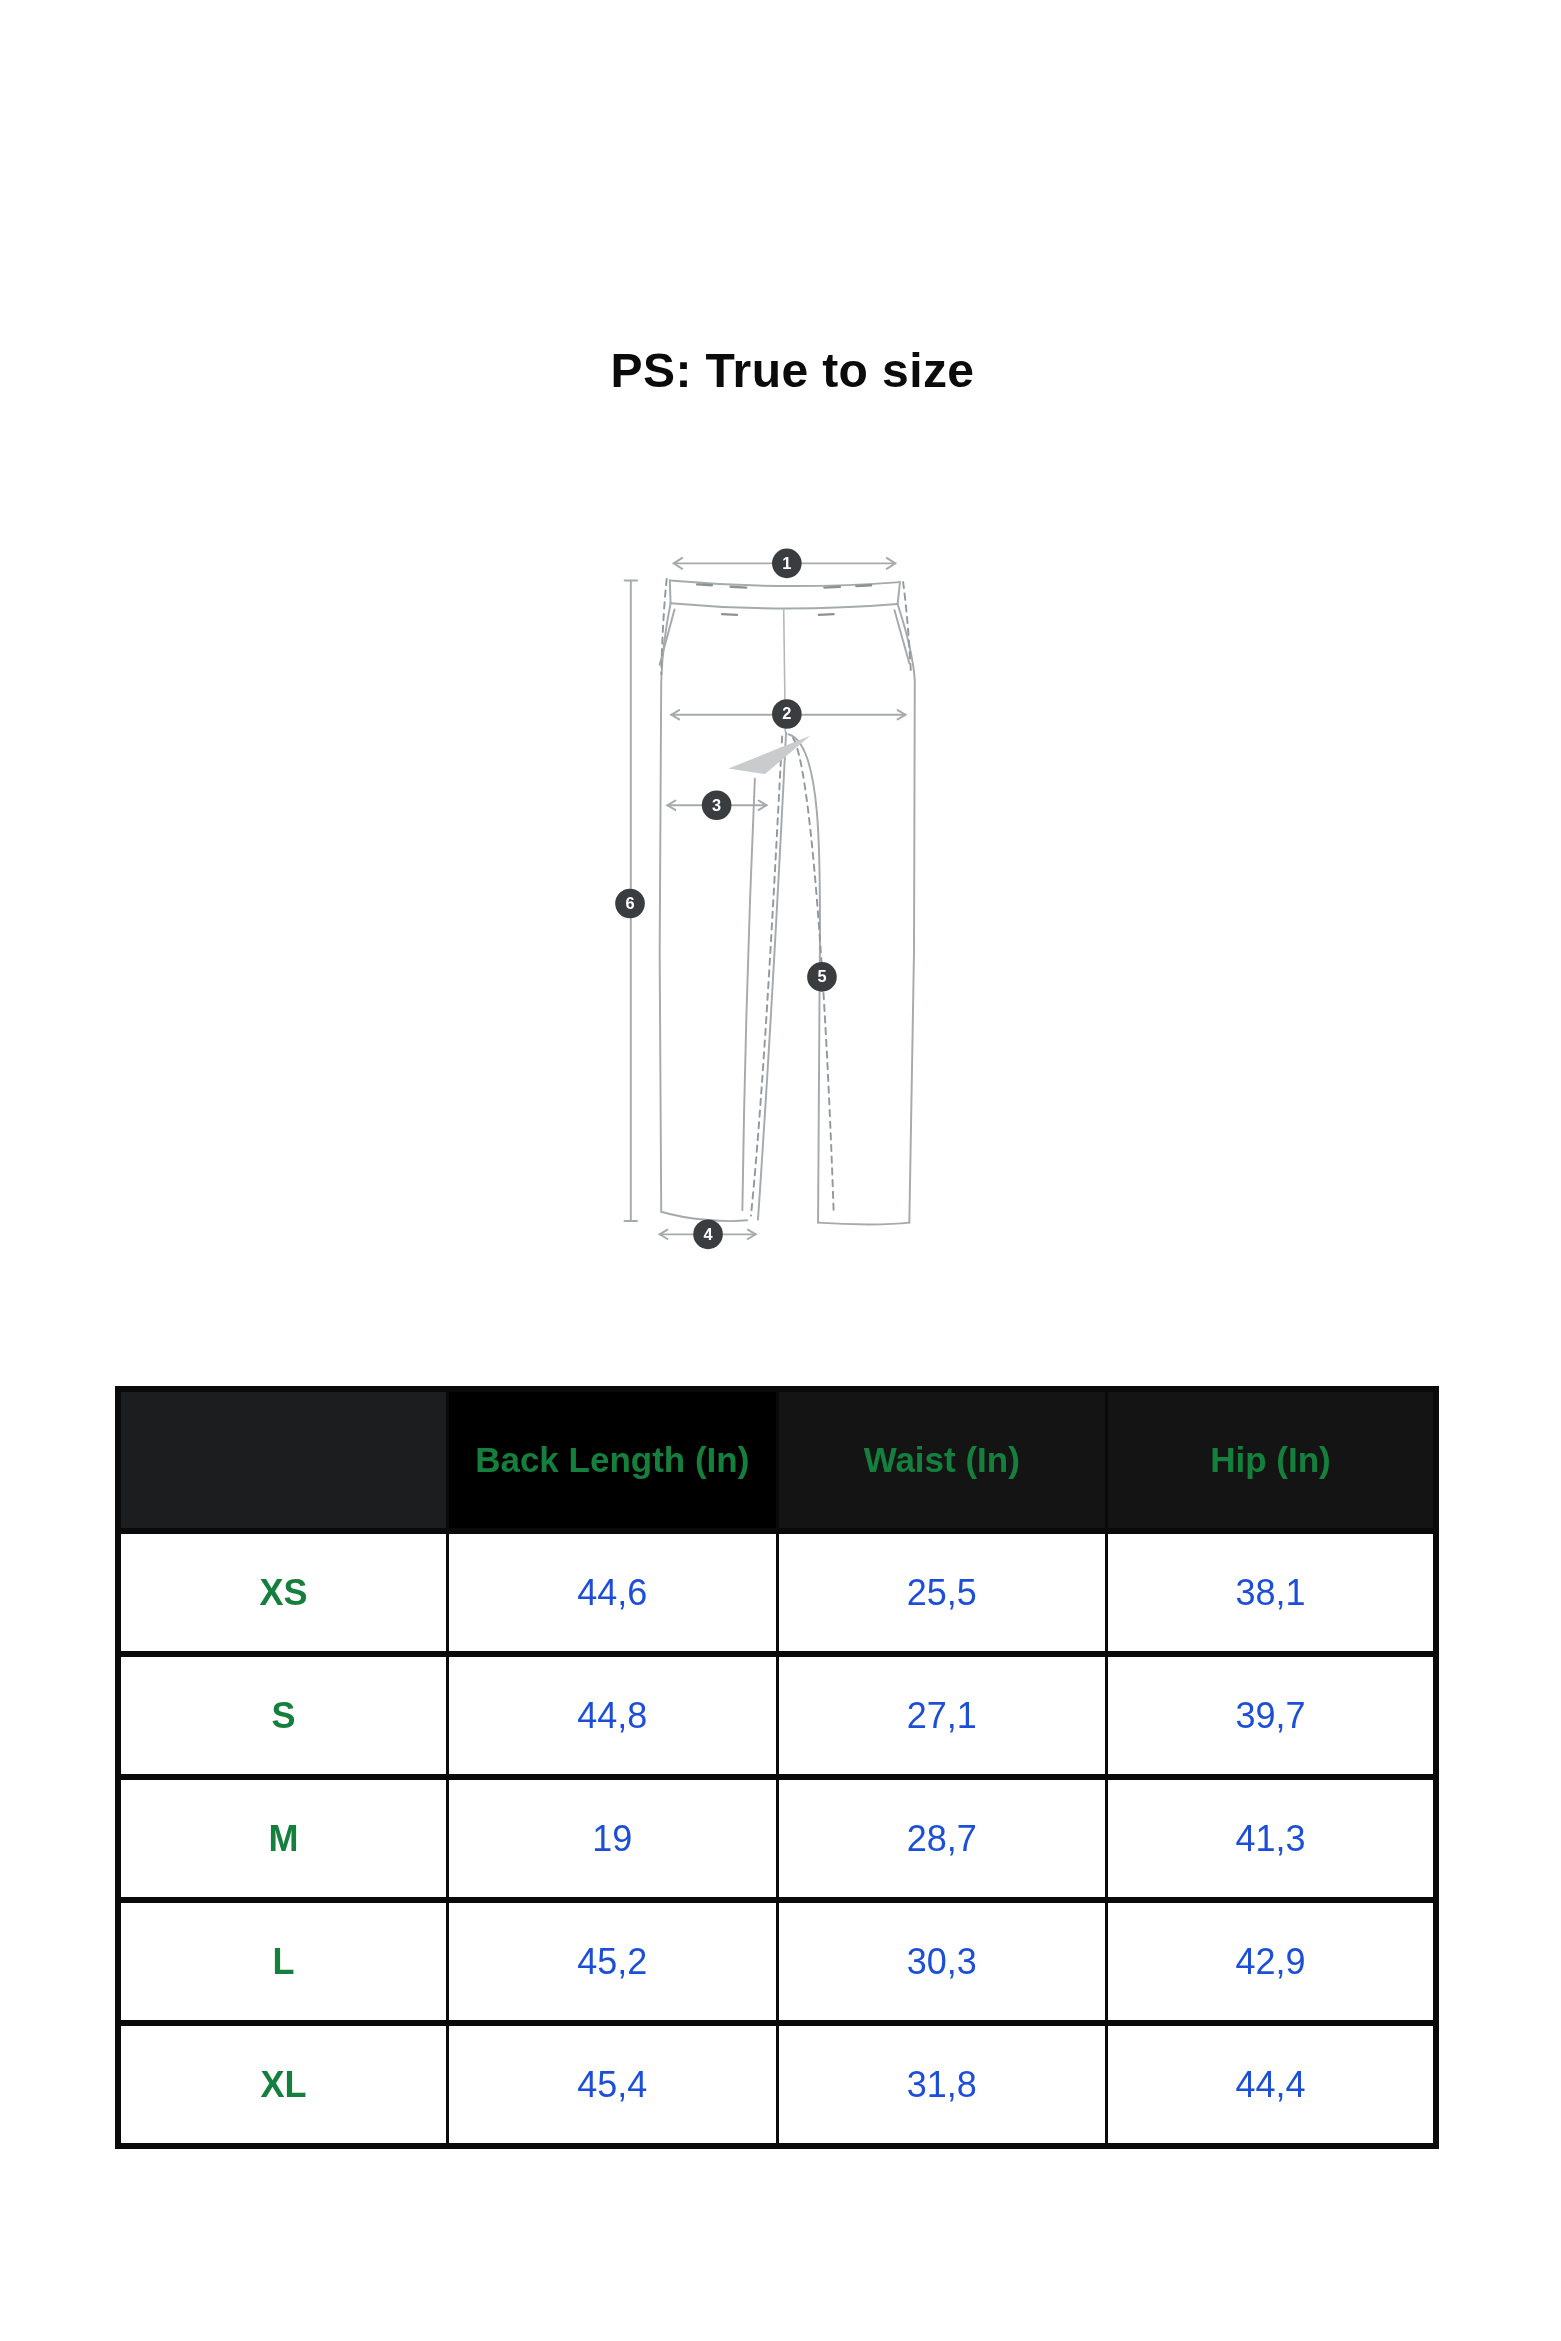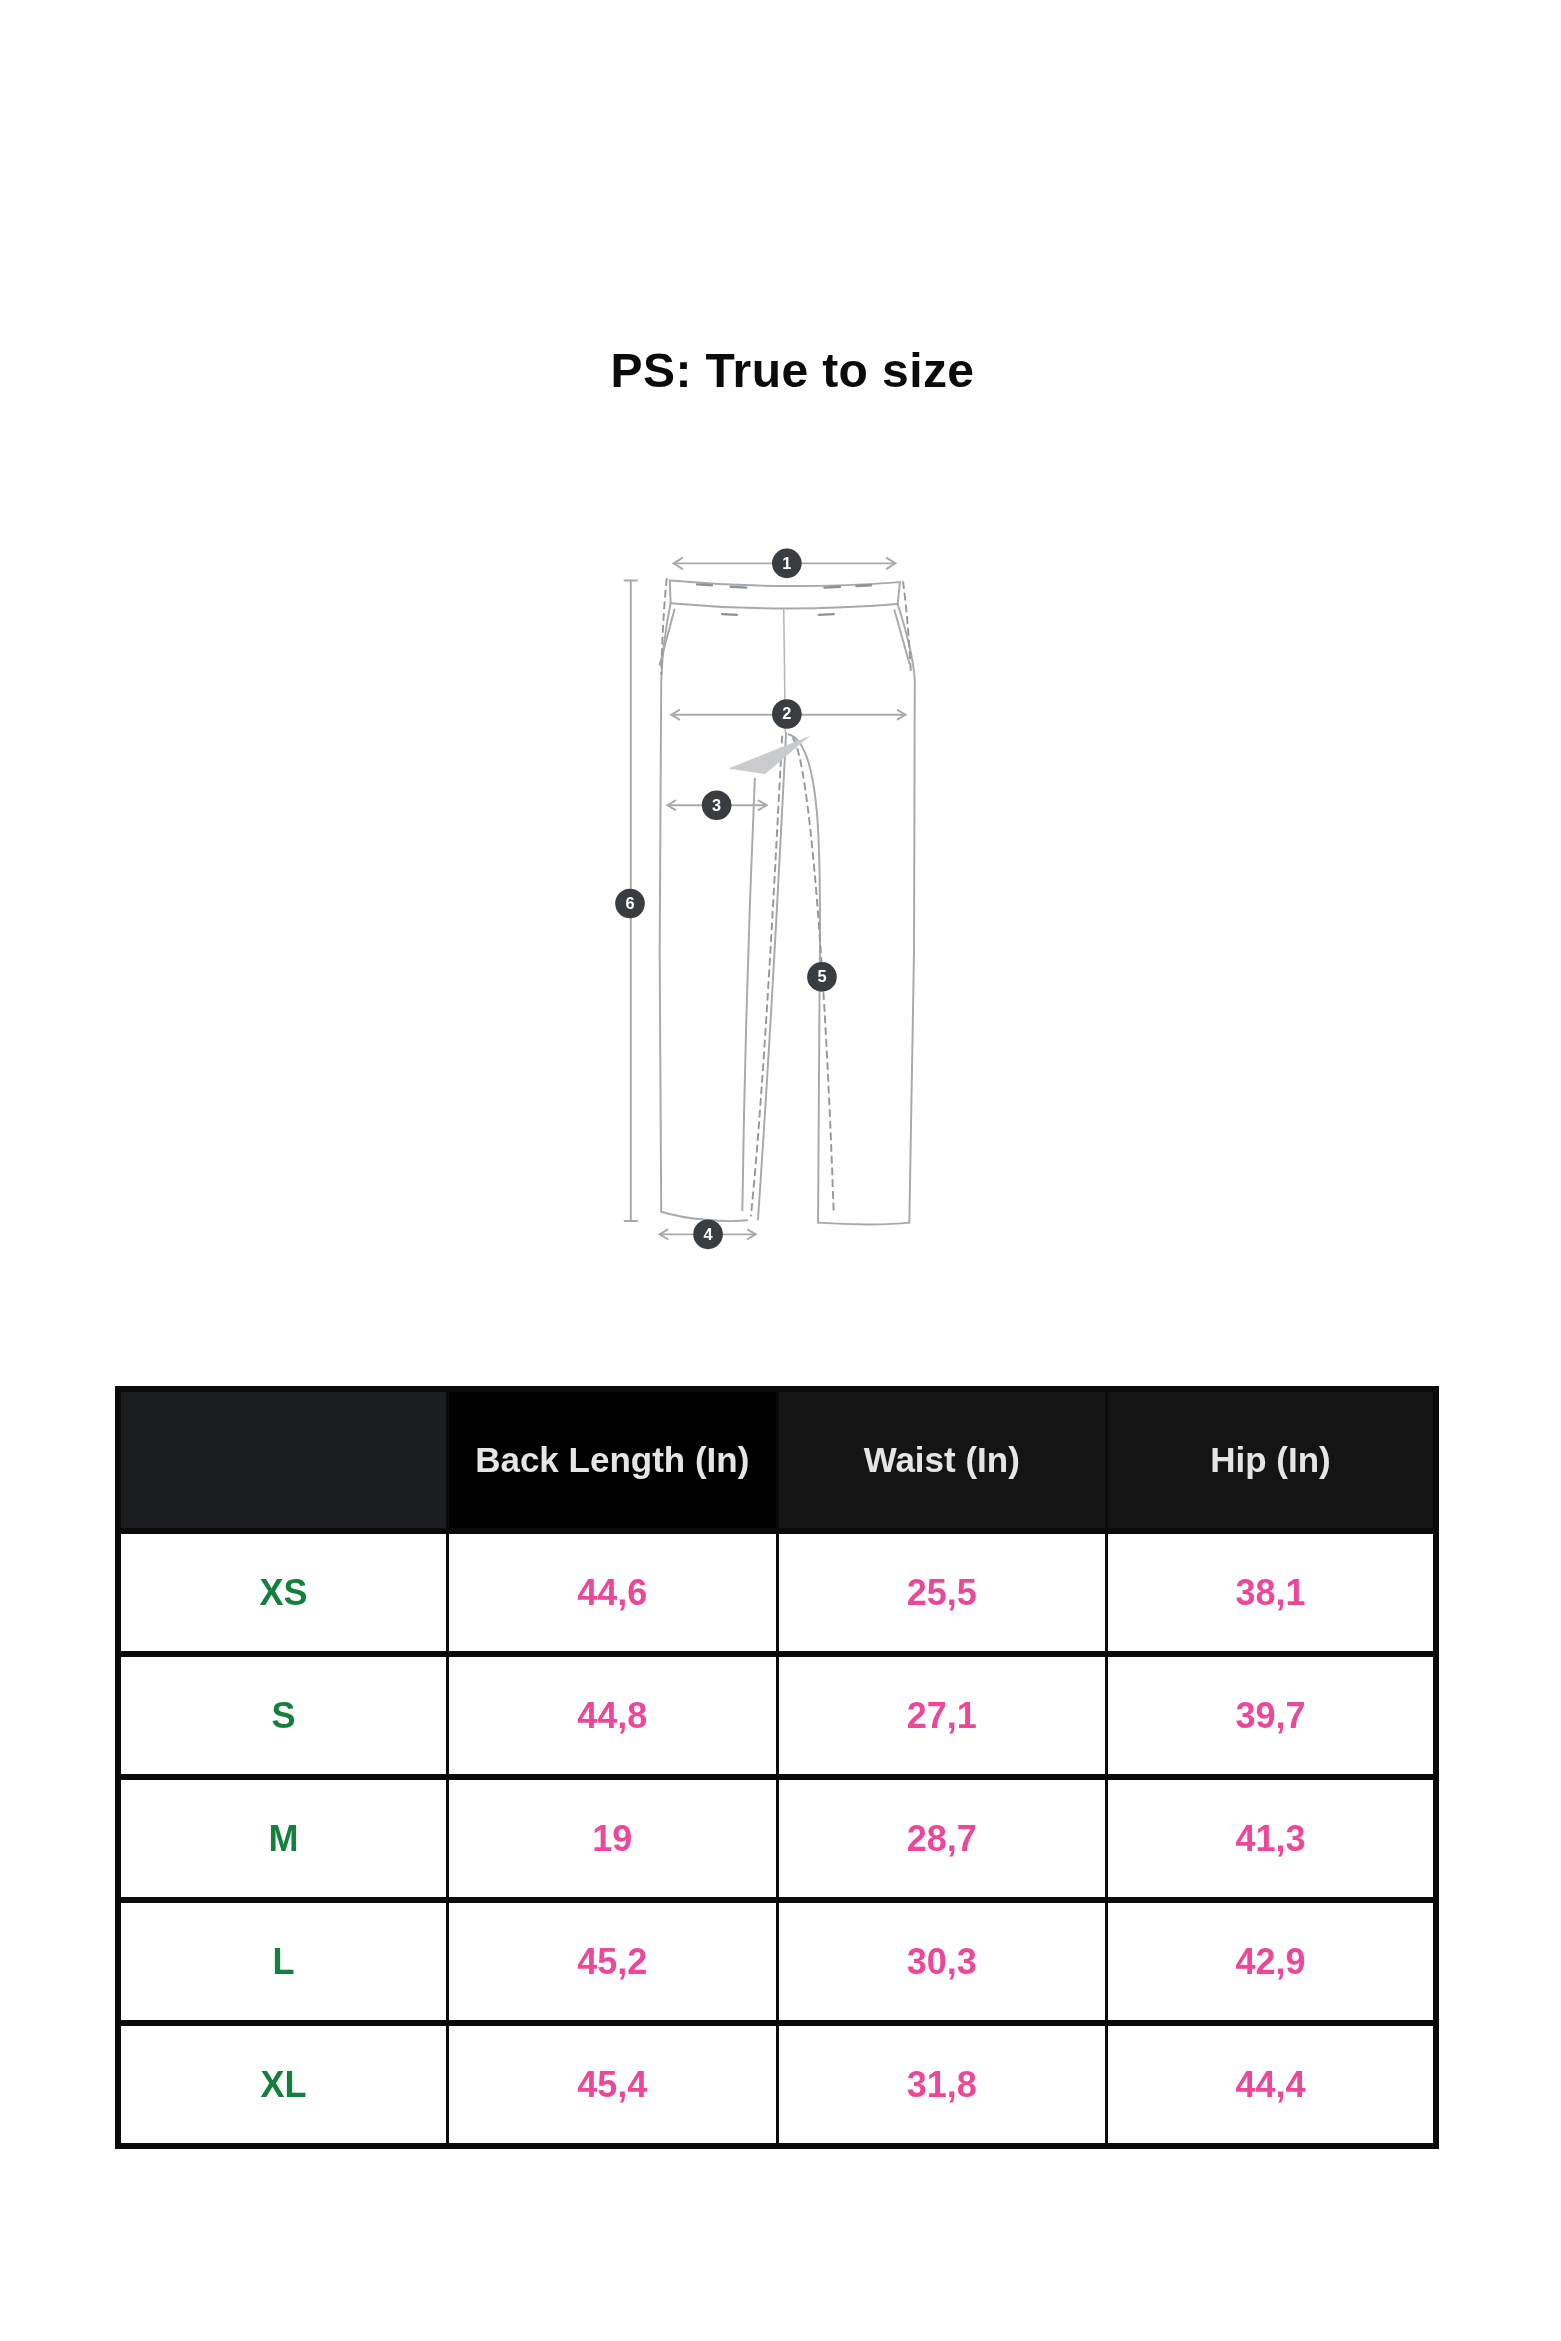--- a/index.html
+++ b/index.html
@@ -28,26 +28,26 @@
   }
   .size-chart th, .size-chart td {
     border:3.9px solid #0a0a0a;
     border-top-width:6.2px; border-bottom-width:6.2px;
     text-align:center; vertical-align:middle;
     padding:0; overflow:hidden;
   }
   .size-chart thead tr { height:142px; }
   .size-chart tbody tr { height:123px; }
   .size-chart th {
-    background:#141414; color:#e5e5e5;
+    background:#141414; color:#15803d;
     font-size:35px; font-weight:bold;
   }
   .size-chart th.col-empty { background:#1c1d1e; }
   .size-chart th.col-highlight { background:#000000; }
-  .size-chart td { font-size:36px; color:#ec4899; font-weight:bold; background:#ffffff; }
+  .size-chart td { font-size:36px; color:#1d4ed8; font-weight:normal; background:#ffffff; }
   .size-chart td.size-cell { font-weight:bold; color:#15803d; }
 </style>
 </head>
 <body>
 
 <h1 class="page-title">PS: True to size</h1>
 
 <div class="diagram-wrap">
   <svg viewBox="0 0 490 960" xmlns="http://www.w3.org/2000/svg">
     <g fill="none" stroke="#a6aaad" stroke-width="2.5" stroke-linecap="round">

